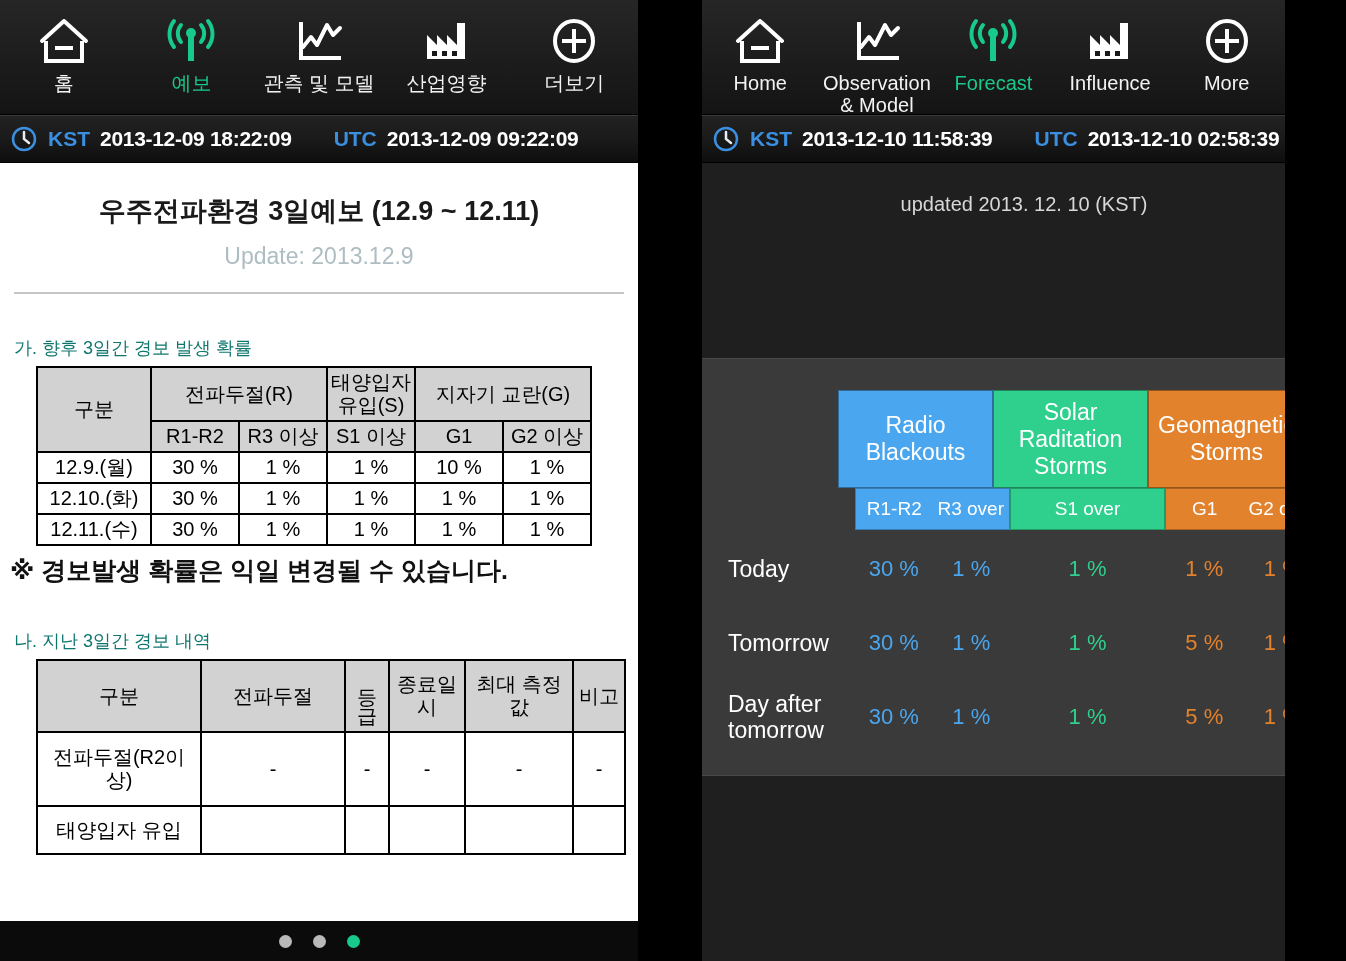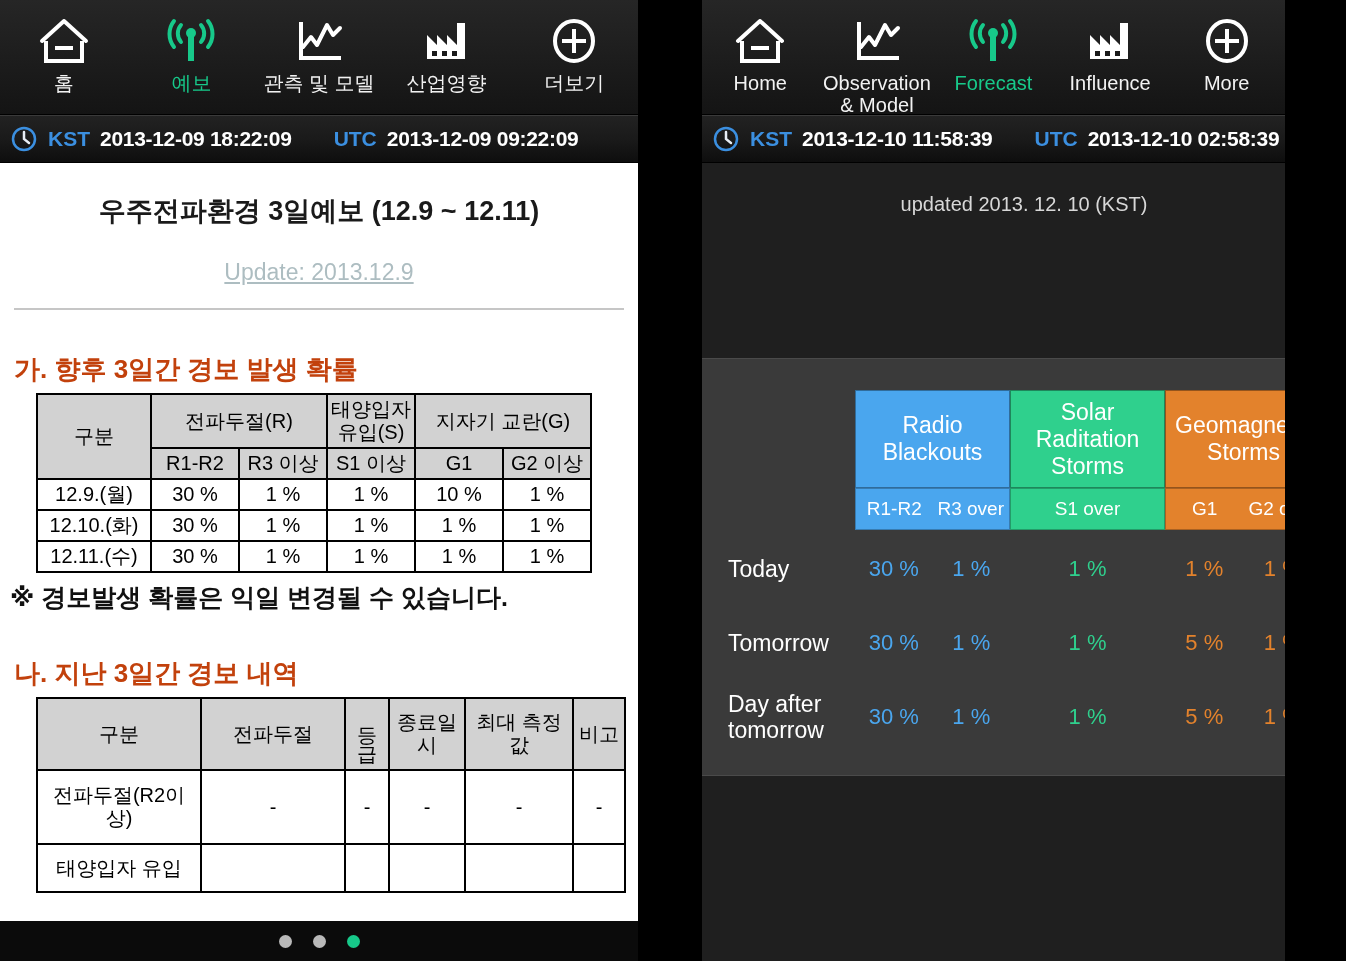--- a/index.html
+++ b/index.html
@@ -53,27 +53,27 @@
   
   #panel-ko .ko-body{
     position:absolute;top:163px;left:0;width:638px;height:758px;
     background:#fff;overflow:hidden;
   }
   .ko-title{
     margin:30px 0 0 0;text-align:center;color:#1a1a1a;
     font-size:27px;font-weight:bold;
   }
   .ko-update{
-    margin-top:30px;text-align:center;color:#adbdc1;font-size:23px;text-decoration:underline;
+    margin-top:14px;text-align:center;color:#adbdc1;font-size:23px;
   }
   .ko-hr{
     margin:22px 14px 0 14px;height:2px;background:#c6c6c6;
   }
   .ko-h2{
-    margin:42px 0 6px 14px;color:#c2410c;font-size:26px;font-weight:bold;
+    margin:42px 0 6px 14px;color:#0f766e;font-size:18px;font-weight:normal;
   }
   .ko-note{
     margin:8px 0 0 10px;color:#111;font-size:25px;font-weight:bold;
   }
   table.ko{
     border-collapse:collapse;margin-left:36px;
     table-layout:fixed;
     font-size:20px;color:#000;background:#fff;
   }
   table.ko th,table.ko td{
@@ -124,21 +124,21 @@
   #panel-en .en-foot{
     position:absolute;top:775px;left:0;width:644px;height:186px;
     background:#1f1f1f;border-top:1px solid #4a4a4a;box-sizing:border-box;
   }
   .help-icon{
     position:absolute;right:22px;top:17px;cursor:pointer;
   }
 
   
   .en-grid{position:absolute;left:0;top:0;width:644px;height:417px;}
-  .hdr-row{position:absolute;left:153px;top:31px;display:flex;}
+  .hdr-row{position:absolute;left:136px;top:31px;display:flex;}
   .hdr{
     box-sizing:border-box;color:#fff;text-align:center;
     font-size:23px;line-height:27px;
     display:flex;align-items:center;justify-content:center;
     border:1px solid rgba(0,0,0,.35);
   }
   .hdr.blue{background:#4aa6ee;width:155px;height:98px;}
   .hdr.green{background:#2fd08d;width:155px;height:98px;}
   .hdr.orange{background:#e3822c;width:157px;height:98px;}
 

